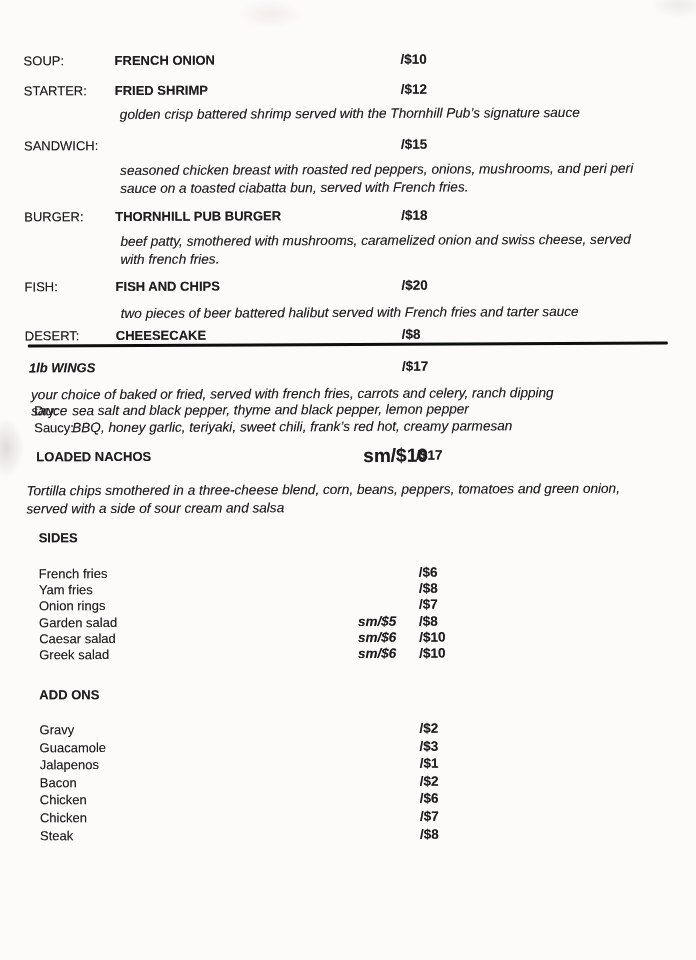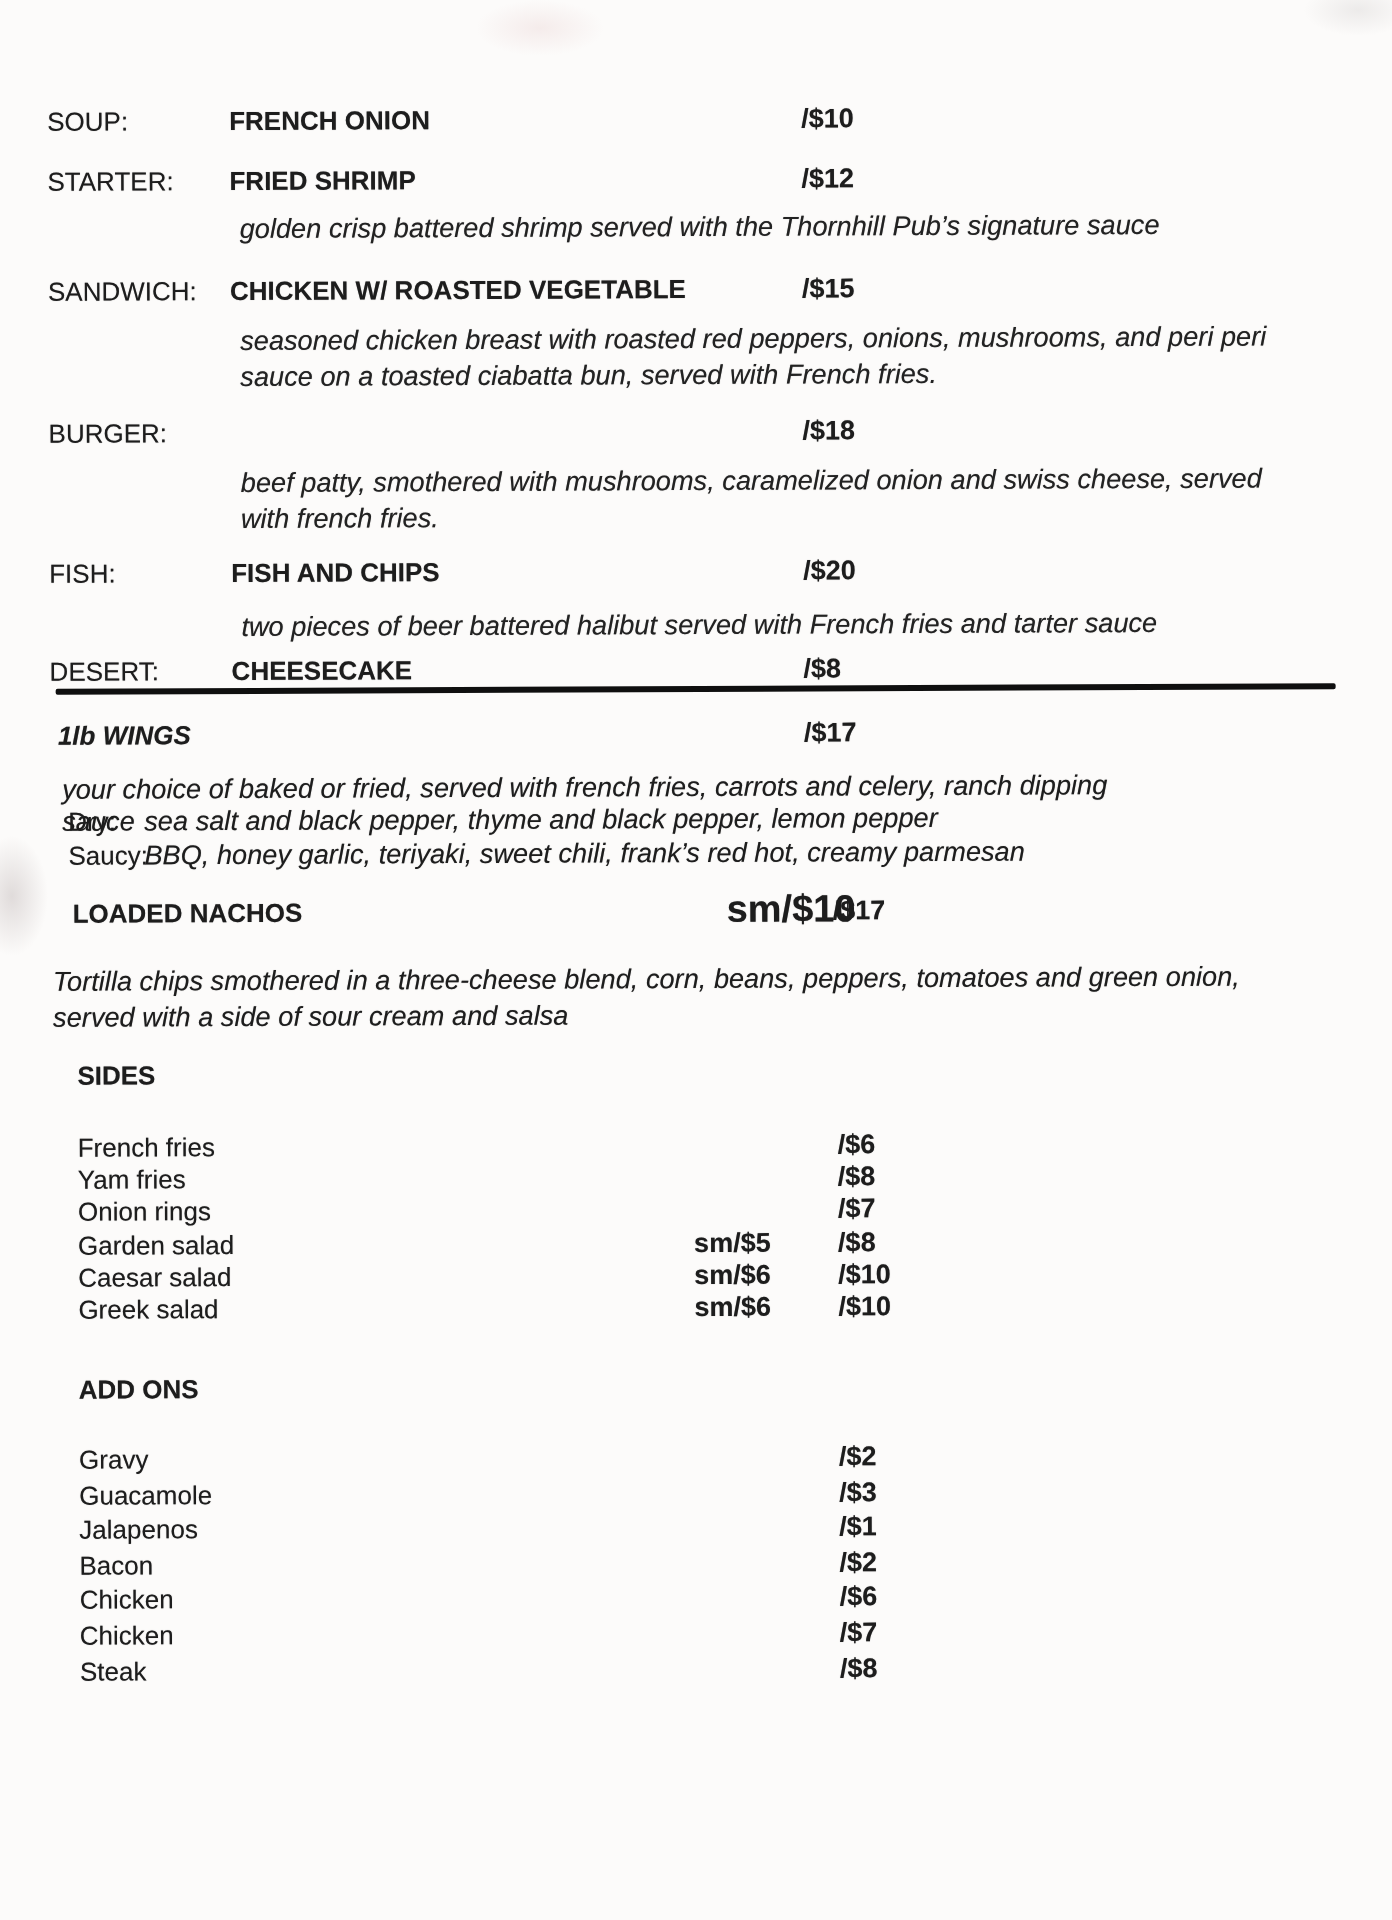--- a/index.html
+++ b/index.html
@@ -18,21 +18,21 @@
   .wings-title{left:29px;font-style:italic;}
   .wdesc{position:absolute;left:31px;width:560px;font-style:italic;font-size:13.6px;line-height:16px;}
   .wlabel{position:absolute;left:34px;}
   .wtext{position:absolute;left:72px;font-style:italic;font-size:13.6px;}
   .nachos-title{left:36px;}
   .nsm{position:absolute;left:363px;font-weight:700;font-size:19px;}
   .nprice{position:absolute;left:416px;font-weight:700;font-size:13.5px;}
   .ndesc{position:absolute;left:26px;width:622px;font-style:italic;font-size:13.6px;line-height:18px;}
   .sec-title{position:absolute;left:38px;font-weight:700;font-size:13px;height:16px;line-height:16px;}
   .sname{position:absolute;left:38px;}
-  .ssm{position:absolute;left:346px;width:60px;text-align:left;font-weight:700;font-size:13.5px;}
+  .ssm{position:absolute;left:346px;width:60px;text-align:center;font-weight:700;font-size:13.5px;font-style:italic;}
   .sprice{position:absolute;left:418px;font-weight:700;font-size:13.5px;}
   .divider{position:absolute;left:28px;top:343px;width:640px;height:3px;background:#0f0f0f;border-radius:1px;}
   .smudge{position:absolute;pointer-events:none;}
   .smudge-left{left:-12px;top:418px;width:36px;height:60px;
     background:radial-gradient(closest-side,rgba(165,152,152,.32),rgba(165,152,152,0));}
   .smudge-top{left:238px;top:0px;width:64px;height:28px;
     background:radial-gradient(closest-side,rgba(226,195,195,.28),rgba(226,195,195,0));}
   .smudge-corner{left:652px;top:-8px;width:54px;height:26px;
     background:radial-gradient(closest-side,rgba(200,196,196,.3),rgba(200,196,196,0));}
 </style>
@@ -54,27 +54,27 @@
 
     <div class="row" style="top:82px">
       <span class="cat">STARTER:</span>
       <span class="item">FRIED SHRIMP</span>
       <span class="price">/$12</span>
     </div>
     <div class="desc" style="top:105px">golden crisp battered shrimp served with the Thornhill Pub’s signature sauce</div>
 
     <div class="row" style="top:137px">
       <span class="cat">SANDWICH:</span>
-      <span class="item">CHICKEN W/ ROASTED VEGETABLE</span>
       <span class="price">/$15</span>
     </div>
     <div class="desc" style="top:161px">seasoned chicken breast with roasted red peppers, onions, mushrooms, and peri peri sauce on a toasted ciabatta bun, served with French fries.</div>
 
     <div class="row" style="top:208px">
       <span class="cat">BURGER:</span>
+      <span class="item">THORNHILL PUB BURGER</span>
       <span class="price">/$18</span>
     </div>
     <div class="desc" style="top:232px">beef patty, smothered with mushrooms, caramelized onion and swiss cheese, served with french fries.</div>
 
     <div class="row" style="top:278px">
       <span class="cat">FISH:</span>
       <span class="item">FISH AND CHIPS</span>
       <span class="price">/$20</span>
     </div>
     <div class="desc" style="top:304px">two pieces of beer battered halibut served with French fries and tarter sauce</div>

